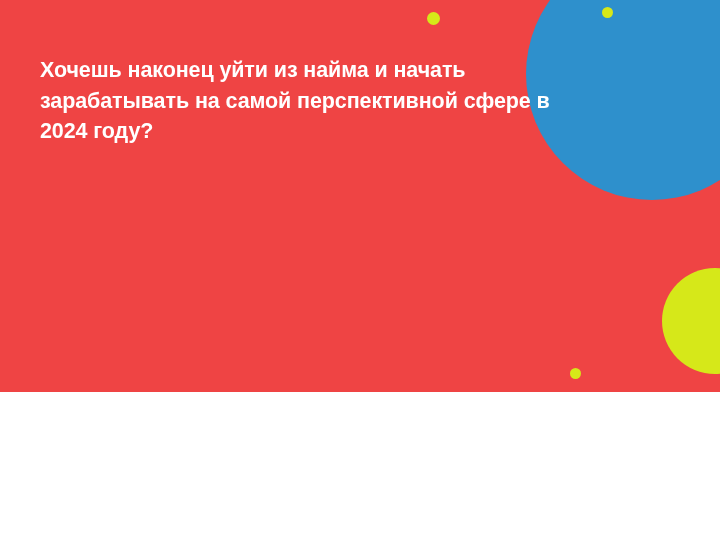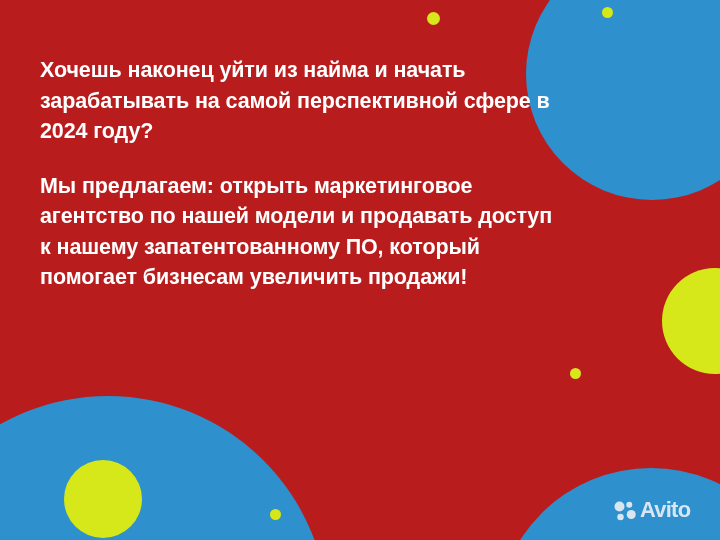--- a/index.html
+++ b/index.html
@@ -4,24 +4,24 @@
 <title>Avito promo banner</title>
 <style>
   html, body {
     margin: 0;
     padding: 0;
     background: #ffffff;
   }
   #banner {
     position: relative;
     width: 720px;
-    height: 540px;
+    height: 392px;
     overflow: hidden;
     font-family: "Liberation Sans", "DejaVu Sans", sans-serif;
-    background: #b91c1c;
+    background: #ef4444;
   }
   .shape {
     position: absolute;
     border-radius: 50%;
     pointer-events: none;
   }
   
   #circle-top-right {
     width: 252px; height: 252px;
     left: 526px; top: -52px;
@@ -104,21 +104,20 @@
   <div class="shape" id="circle-bottom-right"></div>
   <div class="shape" id="circle-bottom-left-lime"></div>
 
   <div class="dot" id="dot-top-center"></div>
   <div class="dot" id="dot-top-right"></div>
   <div class="dot" id="dot-mid-right"></div>
   <div class="dot" id="dot-bottom"></div>
 
   <div id="copy">
     <p class="para">Хочешь наконец уйти из найма и начать зарабатывать на самой перспективной сфере в 2024 году?</p>
-    <p class="para">Мы предлагаем: открыть маркетинговое агентство по нашей модели и продавать доступ к нашему запатентованному ПО, который помогает бизнесам увеличить продажи!</p>
   </div>
 
   <div id="avito-logo">
     <svg id="avito-mark" viewBox="0 0 44 44" aria-hidden="true">
       <circle cx="11" cy="13" r="10" fill="#e8eef6"></circle>
       <circle cx="30.5" cy="9.5" r="6" fill="#e8eef6"></circle>
       <circle cx="34.5" cy="29" r="9" fill="#e8eef6"></circle>
       <circle cx="13" cy="34" r="6.5" fill="#e8eef6"></circle>
     </svg>
     <svg id="avito-wordmark" viewBox="0 0 120 34" aria-hidden="true">

